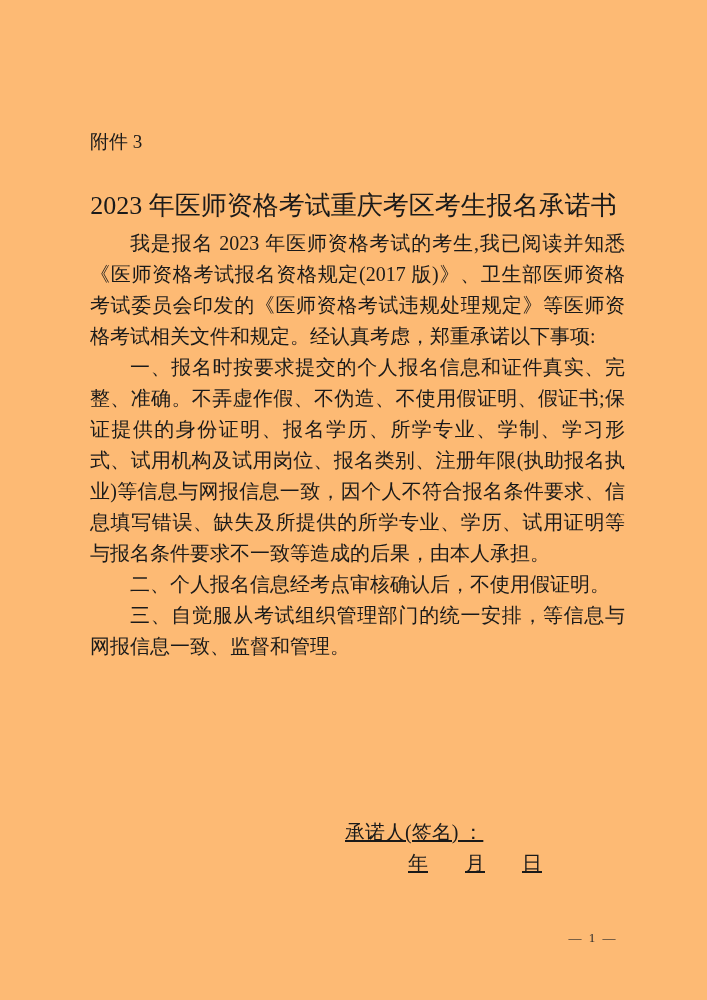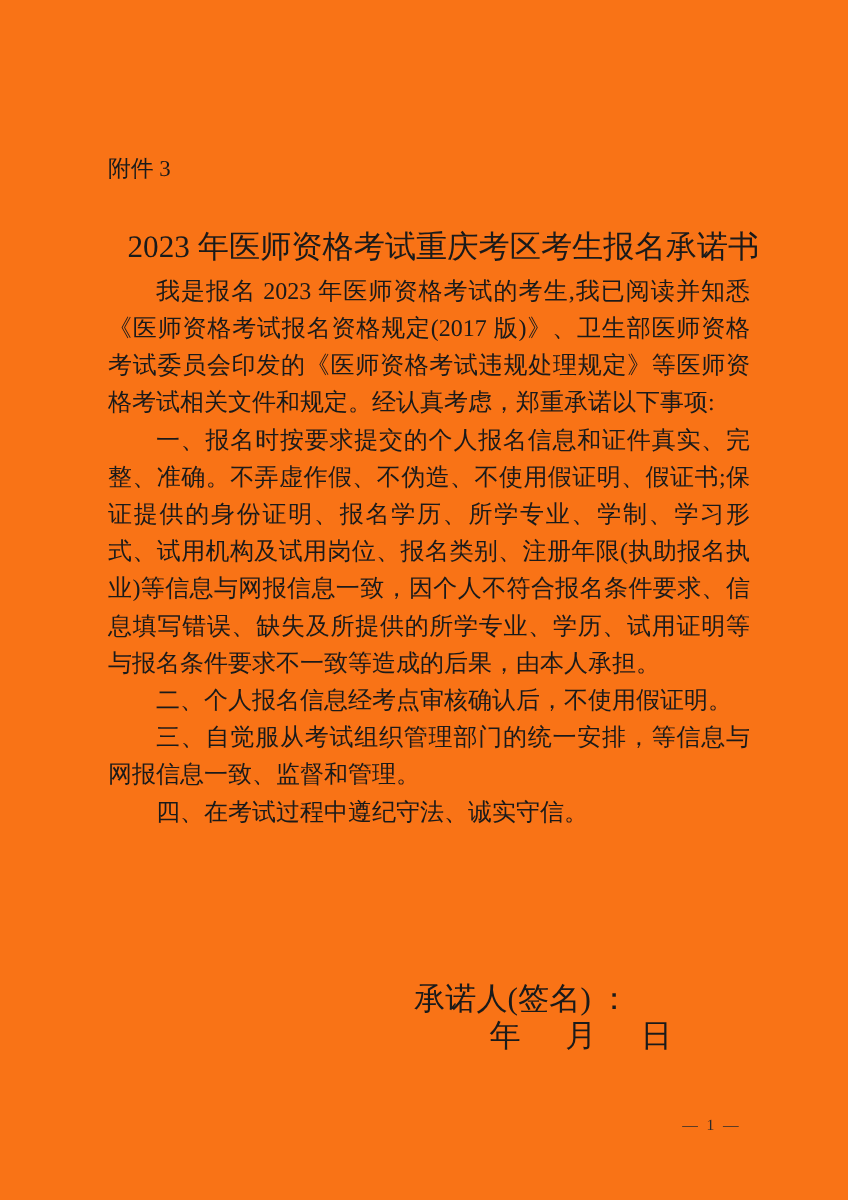--- a/index.html
+++ b/index.html
@@ -5,34 +5,34 @@
   html, body { margin: 0; padding: 0; }
   body {
     width: 707px;
     background: #f5f5f5;
     font-family: "Liberation Serif", "DejaVu Sans", serif;
   }
   .page {
     position: relative;
     width: 707px;
     height: 1000px;
-    background: #f97316;
+    background: #fdba74;
     color: #1a1a1a;
     overflow: hidden;
   }
   .attachment {
     position: absolute;
     left: 90px;
     top: 130px;
     font-size: 19px;
     line-height: 24px;
   }
   .title {
     position: absolute;
-    left: 72px;
+    left: 56px;
     top: 188px;
     width: 595px;
     margin: 0;
     text-align: center;
     font-size: 26px;
     line-height: 36px;
     font-weight: normal;
     white-space: nowrap;
   }
   .content {
@@ -46,22 +46,23 @@
     text-justify: inter-character;
   }
   .content p {
     margin: 0;
     text-indent: 2em;
   }
   .signature {
     position: absolute;
     left: 345px;
     top: 817px;
-    font-size: 26px;
+    font-size: 20px;
     line-height: 31px;
+    text-decoration: underline;
   }
   .signer-line { white-space: nowrap; }
   .date-line {
     display: flex;
     gap: 37px;
     margin-left: 63px;
   }
   .footer {
     position: absolute;
     left: 548px;
@@ -81,21 +82,20 @@
 
   <div class="attachment">附件 3</div>
 
   <h1 class="title">2023 年医师资格考试重庆考区考生报名承诺书</h1>
 
   <div class="content">
     <p>我是报名 2023 年医师资格考试的考生,我已阅读并知悉《医师资格考试报名资格规定(2017 版)》、卫生部医师资格考试委员会印发的《医师资格考试违规处理规定》等医师资格考试相关文件和规定。经认真考虑，郑重承诺以下事项:</p>
     <p>一、报名时按要求提交的个人报名信息和证件真实、完整、准确。不弄虚作假、不伪造、不使用假证明、假证书;保证提供的身份证明、报名学历、所学专业、学制、学习形式、试用机构及试用岗位、报名类别、注册年限(执助报名执业)等信息与网报信息一致，因个人不符合报名条件要求、信息填写错误、缺失及所提供的所学专业、学历、试用证明等与报名条件要求不一致等造成的后果，由本人承担。</p>
     <p>二、个人报名信息经考点审核确认后，不使用假证明。</p>
     <p>三、自觉服从考试组织管理部门的统一安排，等信息与网报信息一致、监督和管理。</p>
-    <p>四、在考试过程中遵纪守法、诚实守信。</p>
   </div>
 
   <div class="signature">
     <div class="signer-line">承诺人(签名) ：</div>
     <div class="date-line">
       <span>年</span>
       <span>月</span>
       <span>日</span>
     </div>
   </div>

